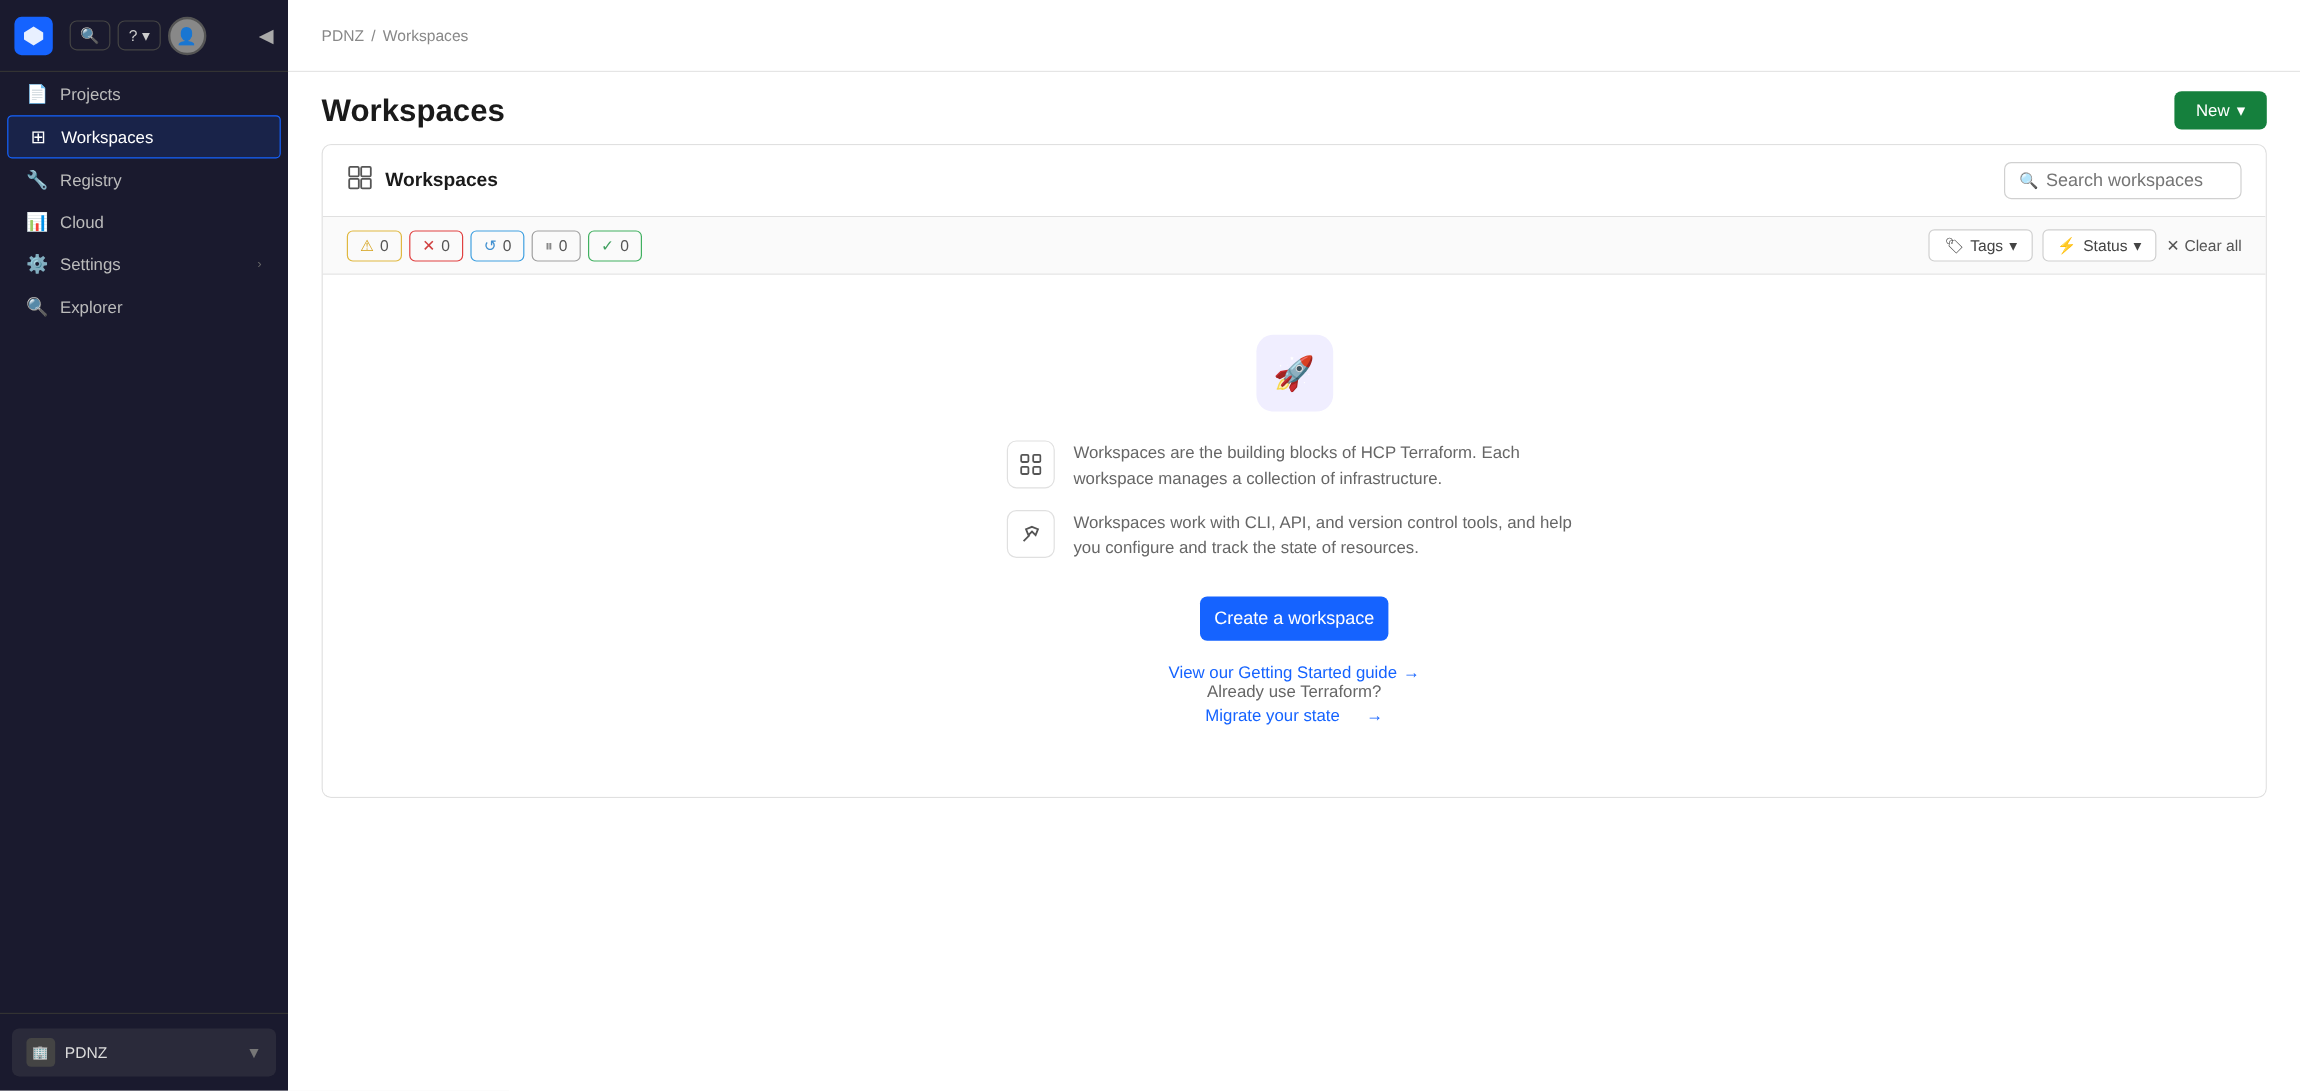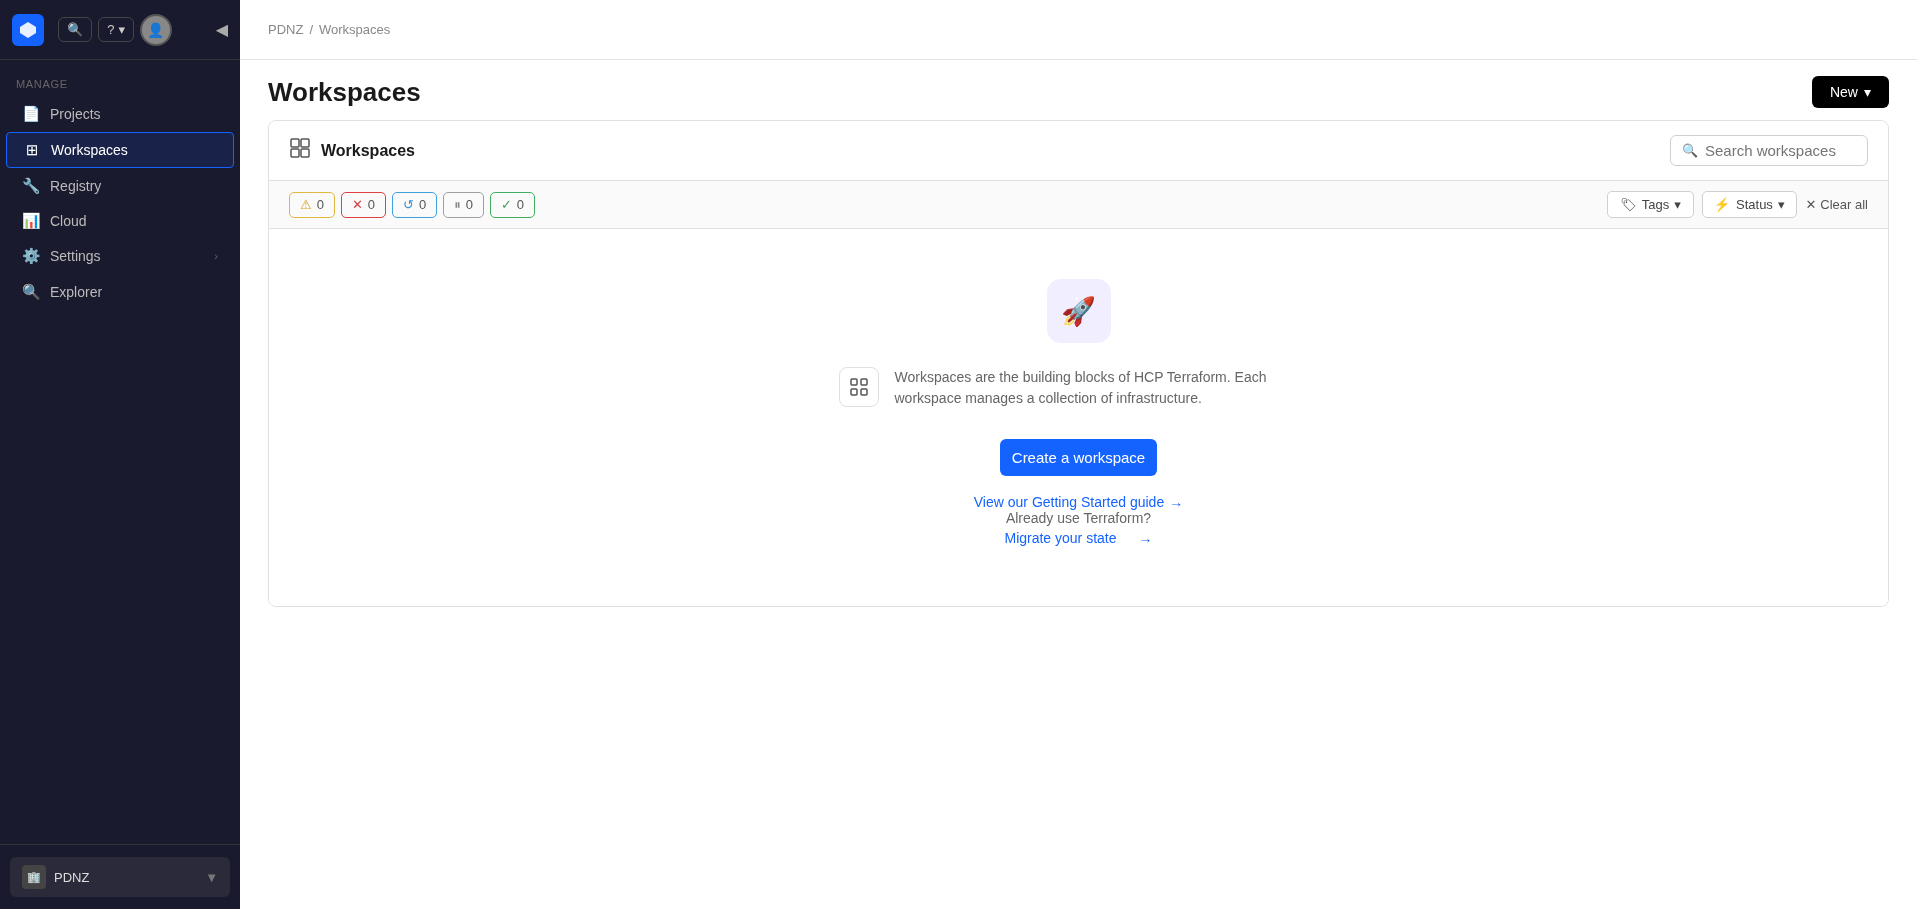--- a/index.html
+++ b/index.html
@@ -154,21 +154,21 @@
       align-items: center;
       justify-content: space-between;
       padding: 16px 28px 12px;
     }
     .page-title {
       font-size: 26px;
       font-weight: 700;
       color: #1a1a1a;
     }
     .btn-new {
-      background: #000000;
+      background: #15803d;
       color: white;
       border: none;
       border-radius: 6px;
       padding: 8px 18px;
       font-size: 14px;
       cursor: pointer;
       display: flex;
       align-items: center;
       gap: 6px;
       font-weight: 500;
@@ -386,21 +386,20 @@
         <span>▾</span>
       </button>
       <div class="avatar-btn">
         <span style="font-size:14px;">👤</span>
       </div>
     </div>
     <button class="collapse-btn">◀</button>
   </div>
 
   <div>
-    <div class="sidebar-section-label">Manage</div>
     <div class="sidebar-item">
       <span class="item-icon">📄</span>
       <span>Projects</span>
     </div>
     <div class="sidebar-item active">
       <span class="item-icon">⊞</span>
       <span>Workspaces</span>
     </div>
     <div class="sidebar-item">
       <span class="item-icon">🔧</span>
@@ -522,20 +521,28 @@
             <div class="feature-icon-box">
               <svg width="18" height="18" viewBox="0 0 18 18" fill="none" stroke="#555" stroke-width="1.5">
                   <rect x="1" y="1" width="6" height="6" rx="1"></rect>
                   <rect x="11" y="1" width="6" height="6" rx="1"></rect>
                   <rect x="1" y="11" width="6" height="6" rx="1"></rect>
                   <rect x="11" y="11" width="6" height="6" rx="1"></rect>
                 </svg>
             </div>
             <p class="feature-text">Workspaces are the building blocks of HCP Terraform. Each workspace manages a collection of infrastructure.</p>
           </div>
+          <div class="feature-item">
+            <div class="feature-icon-box">
+              <svg width="18" height="18" viewBox="0 0 18 18" fill="none" stroke="#555" stroke-width="1.5">
+                  <path d="M3 15l5-5M10 3l5 2-2 5-3-3-3 3-2-5z"></path>
+                </svg>
+            </div>
+            <p class="feature-text">Workspaces work with CLI, API, and version control tools, and help you configure and track the state of resources.</p>
+          </div>
         </div>
         <button class="btn-create">
           <span>Create a workspace</span>
         </button>
         <a class="link-row">
           <span>View our Getting Started guide</span>
           <span>→</span>
         </a>
         <p class="already-use">Already use Terraform?</p>
         <a class="migrate-link">

